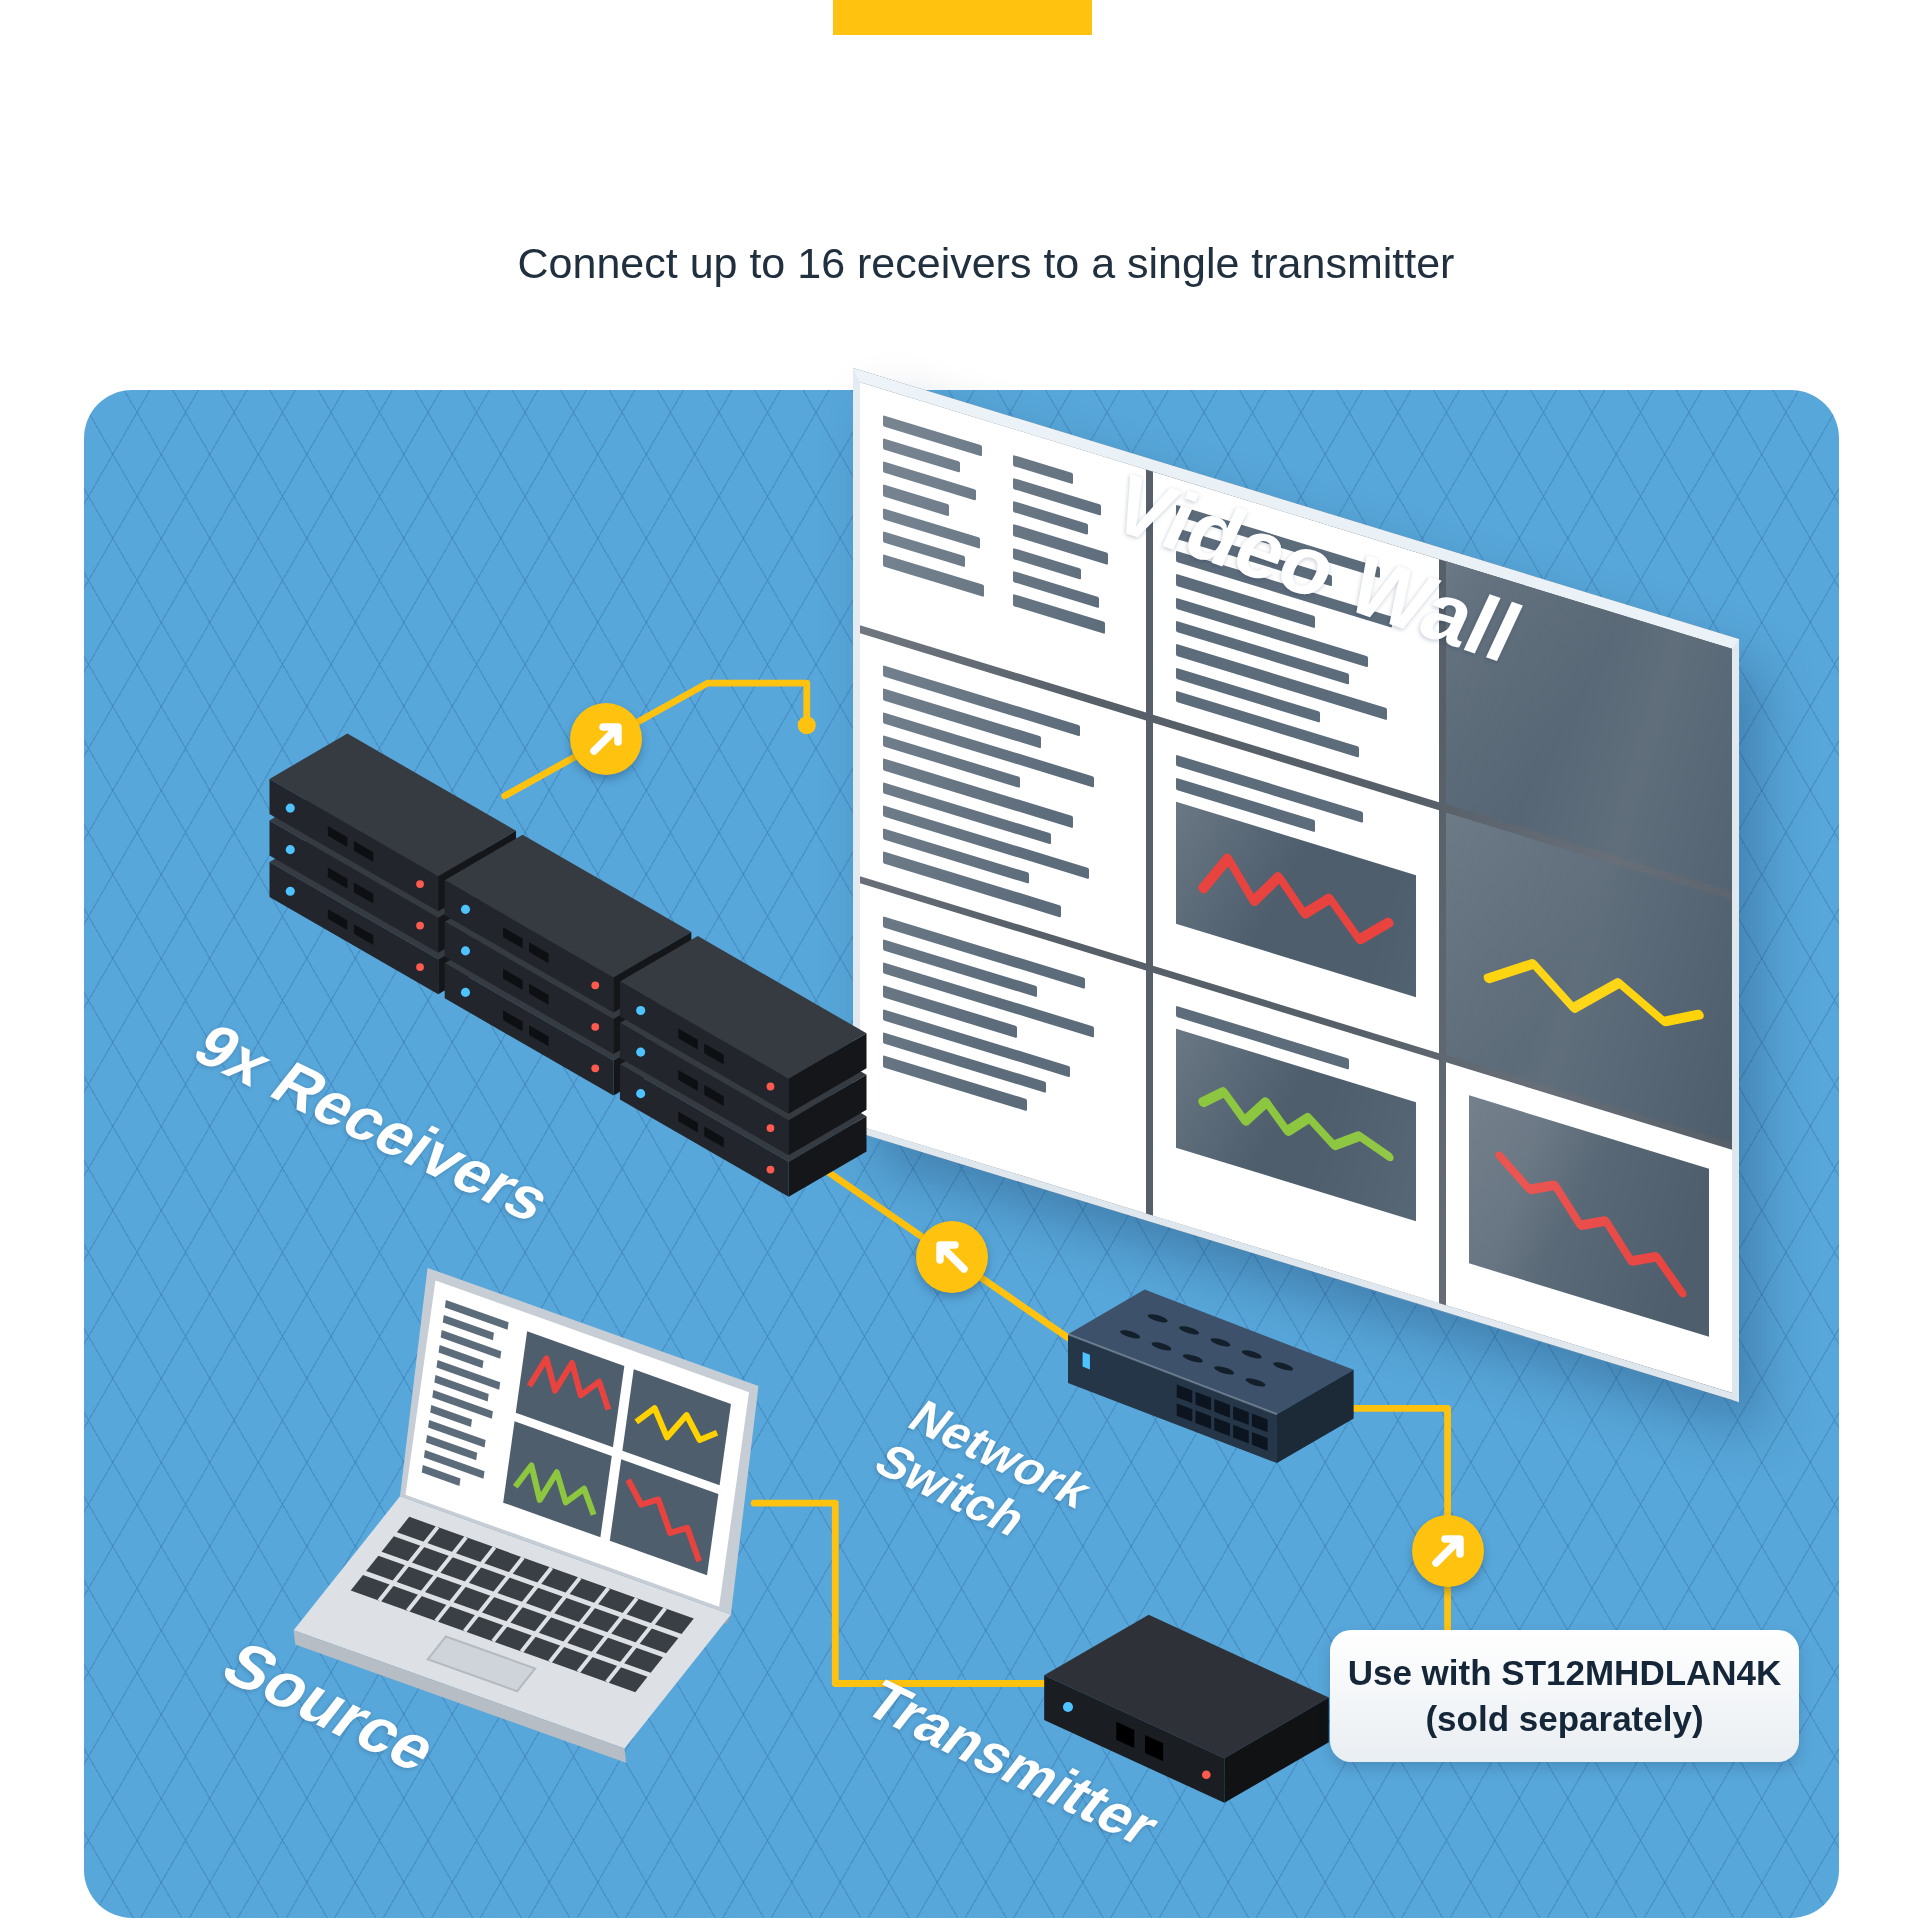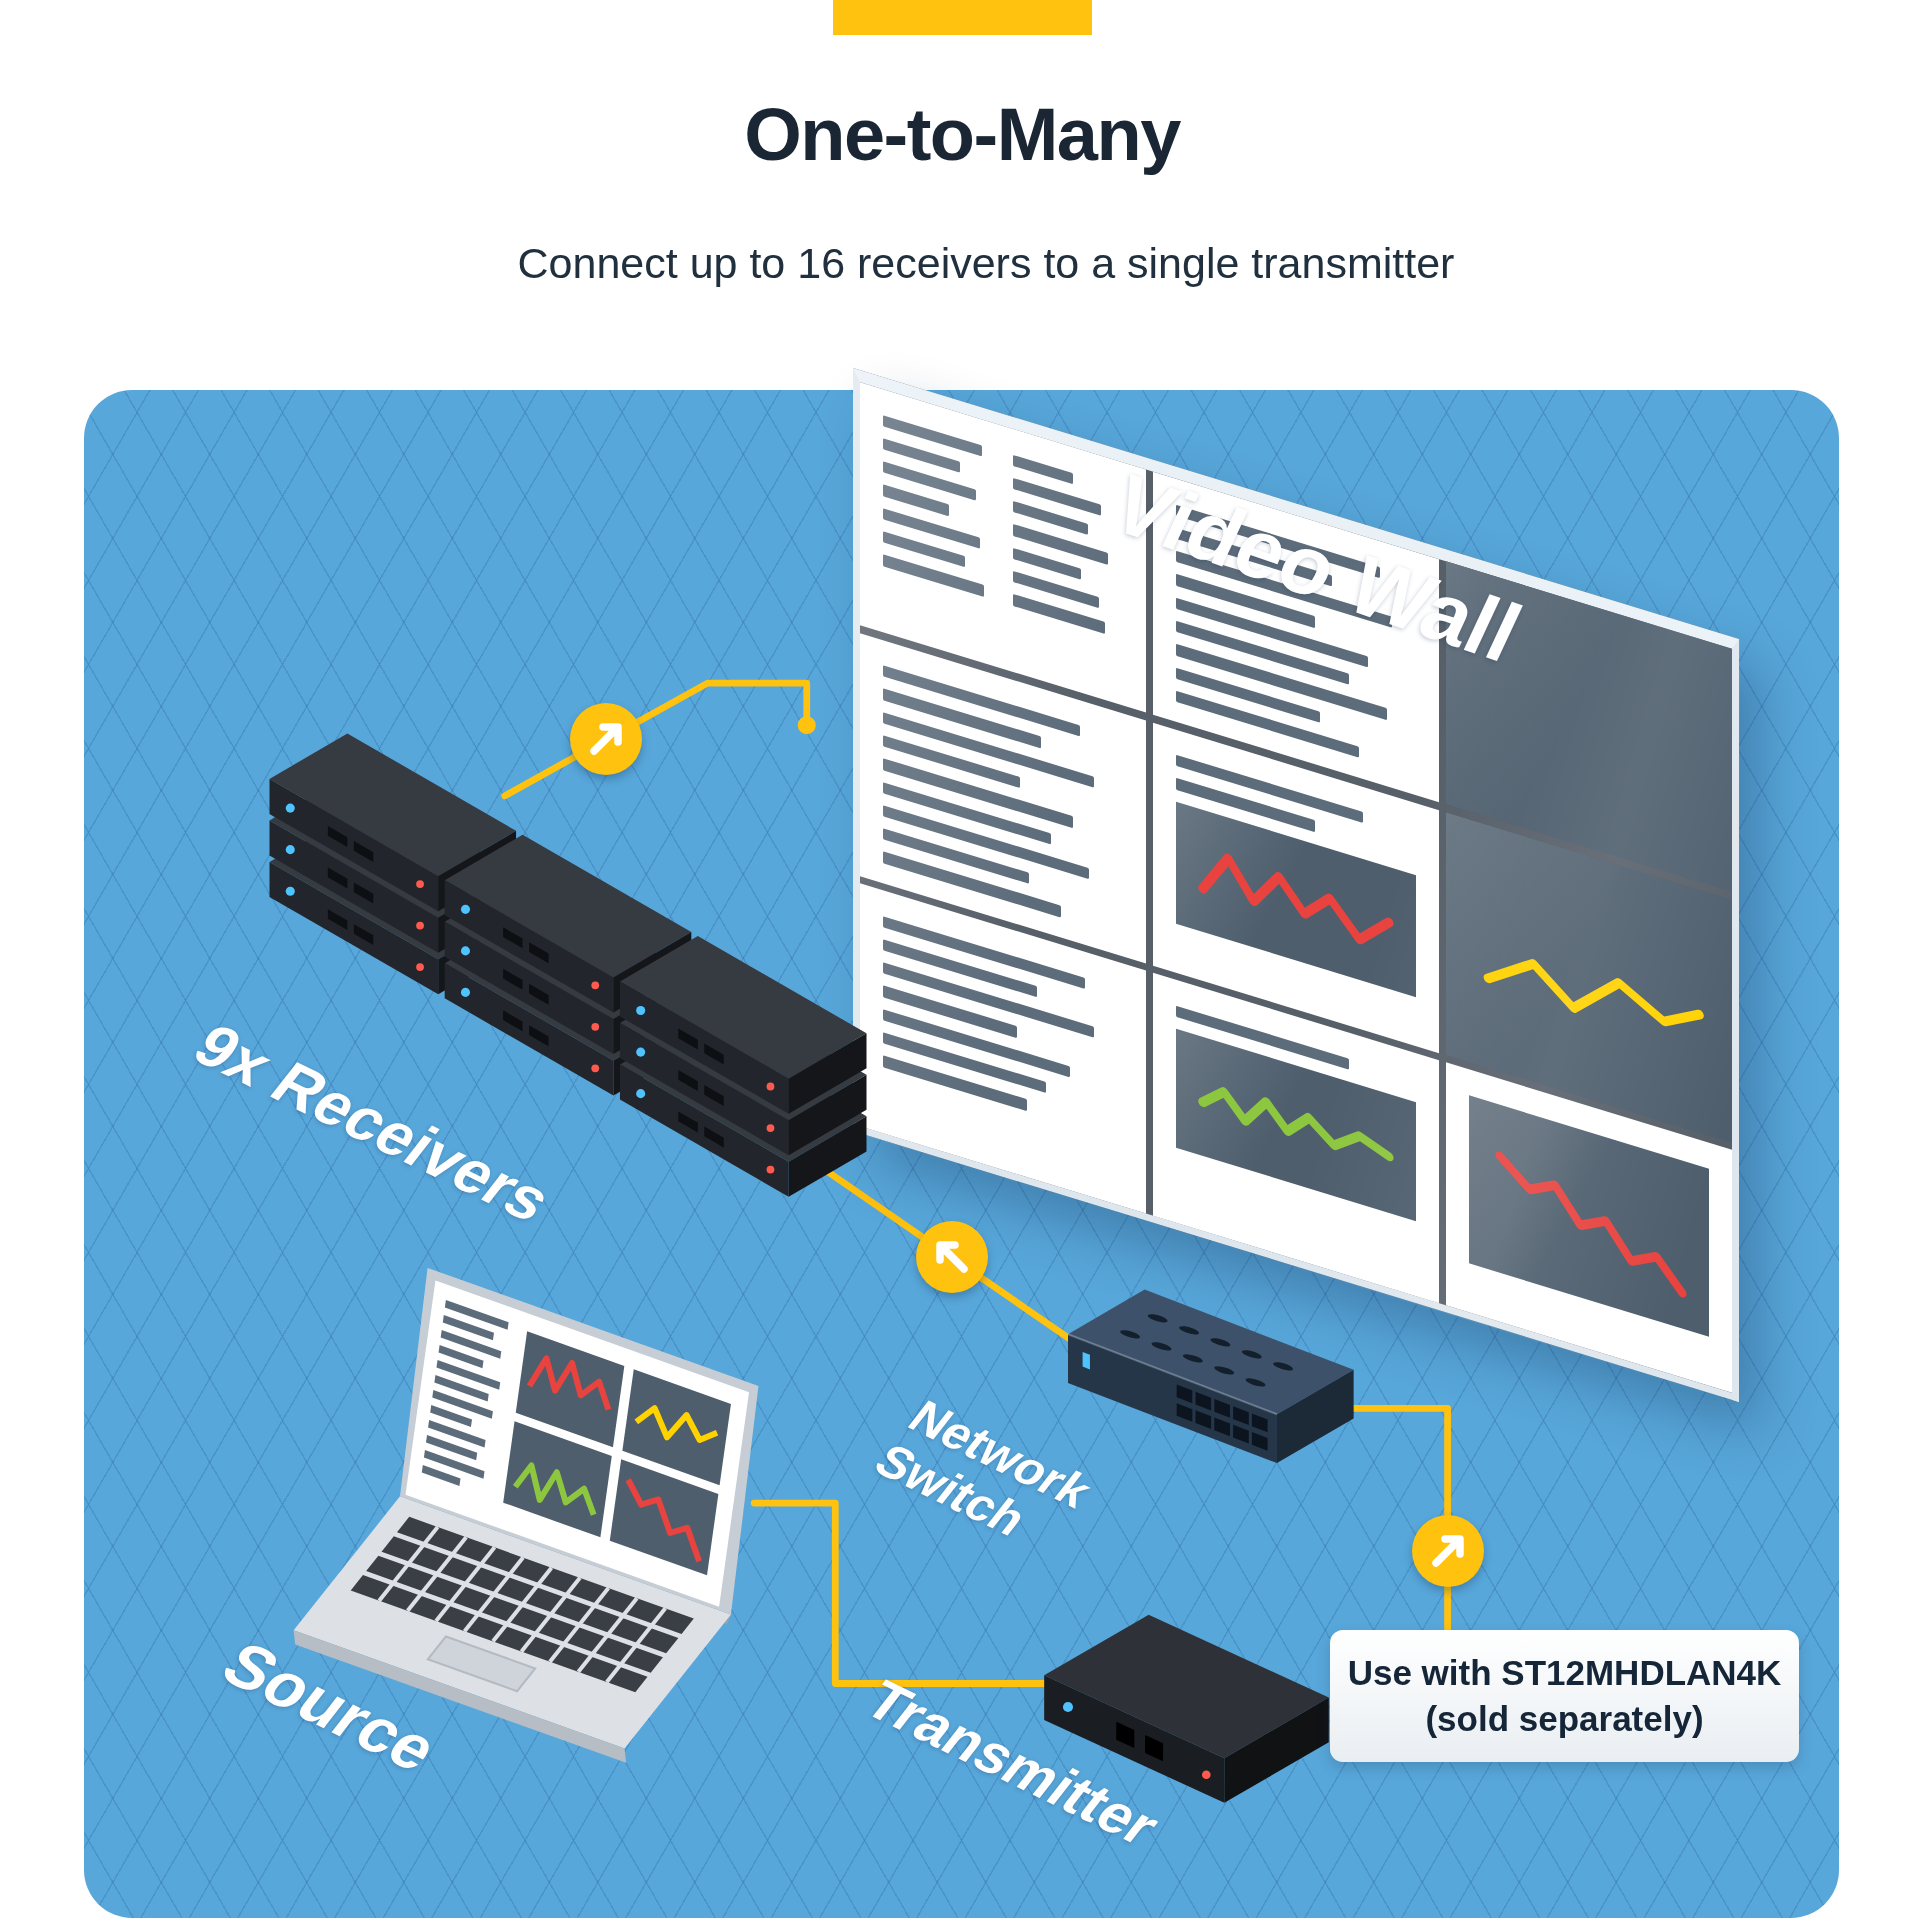--- a/index.html
+++ b/index.html
@@ -18,21 +18,21 @@
          background-image:
            repeating-linear-gradient(60deg, rgba(56,120,178,0.40) 0 1.5px, transparent 1.5px 42px),
            repeating-linear-gradient(-60deg, rgba(56,120,178,0.40) 0 1.5px, transparent 1.5px 42px);}
 
   .badge{position:absolute;left:39px;top:60px;width:505px;height:126px;border-radius:21px;
          background:linear-gradient(180deg,#ffffff,#e9eef2);
          display:flex;align-items:center;justify-content:center;
          font-size:44px;font-weight:700;color:#152638;
          box-shadow:0 6px 13.5px rgba(19,44,74,0.20);z-index:7;}
 
-  .note{position:absolute;left:1246px;top:1240px;width:469px;height:132px;border-radius:13px;
+  .note{position:absolute;left:1246px;top:1240px;width:469px;height:132px;border-radius:21px;
         background:linear-gradient(180deg,#ffffff,#e9eef2);
         display:flex;flex-direction:column;align-items:center;justify-content:center;
         font-size:35px;font-weight:700;color:#152638;line-height:1.32;
         box-shadow:0 6px 13.5px rgba(19,44,74,0.20);z-index:7;}
 
   
   .wall{position:absolute;left:769px;top:-22.5px;width:872px;height:744px;
         transform:skewY(17deg);transform-origin:0 0;
         background:#575f69;border:7.5px solid #dfe7ee;border-top:12px solid #e9f1f7;
         display:grid;grid-template-columns:1fr 1fr 1fr;grid-template-rows:1fr 1fr 1fr;gap:7.5px;
@@ -74,21 +74,20 @@
         box-shadow:0 4.5px 9px rgba(18,44,80,0.30);}
   .flow svg{width:72px;height:72px;}
   .flow1{left:486px;top:313px;} .flow2{left:832px;top:831px;} .flow3{left:1328px;top:1125px;}
 </style>
 </head>
 <body>
 
 <div class="canvas">
 
   <div class="accent-bar"></div>
-  <div class="title">One-to-Many</div>
   <div class="subtitle">Connect up to 16 receivers to a single transmitter</div>
 
   <div class="panel">
 
     <svg class="lines" viewBox="0 0 2336 2033" preserveAspectRatio="none">
       <polyline points="560,540 830,390 962,390 962,438" fill="none" stroke="#FFC20E" stroke-width="9" stroke-linejoin="round" stroke-linecap="round"></polyline>
       <circle cx="962" cy="446" r="12" fill="#FFC20E"></circle>
       <polyline points="990,1040 1320,1268" fill="none" stroke="#FFC20E" stroke-width="9" stroke-linecap="round"></polyline>
       <polyline points="1689,1355 1815,1355 1815,1730 1665,1730" fill="none" stroke="#FFC20E" stroke-width="9" stroke-linejoin="round" stroke-linecap="round"></polyline>
       <polyline points="892,1481 1000,1481 1000,1721 1290,1721" fill="none" stroke="#FFC20E" stroke-width="9" stroke-linejoin="round" stroke-linecap="round"></polyline>

